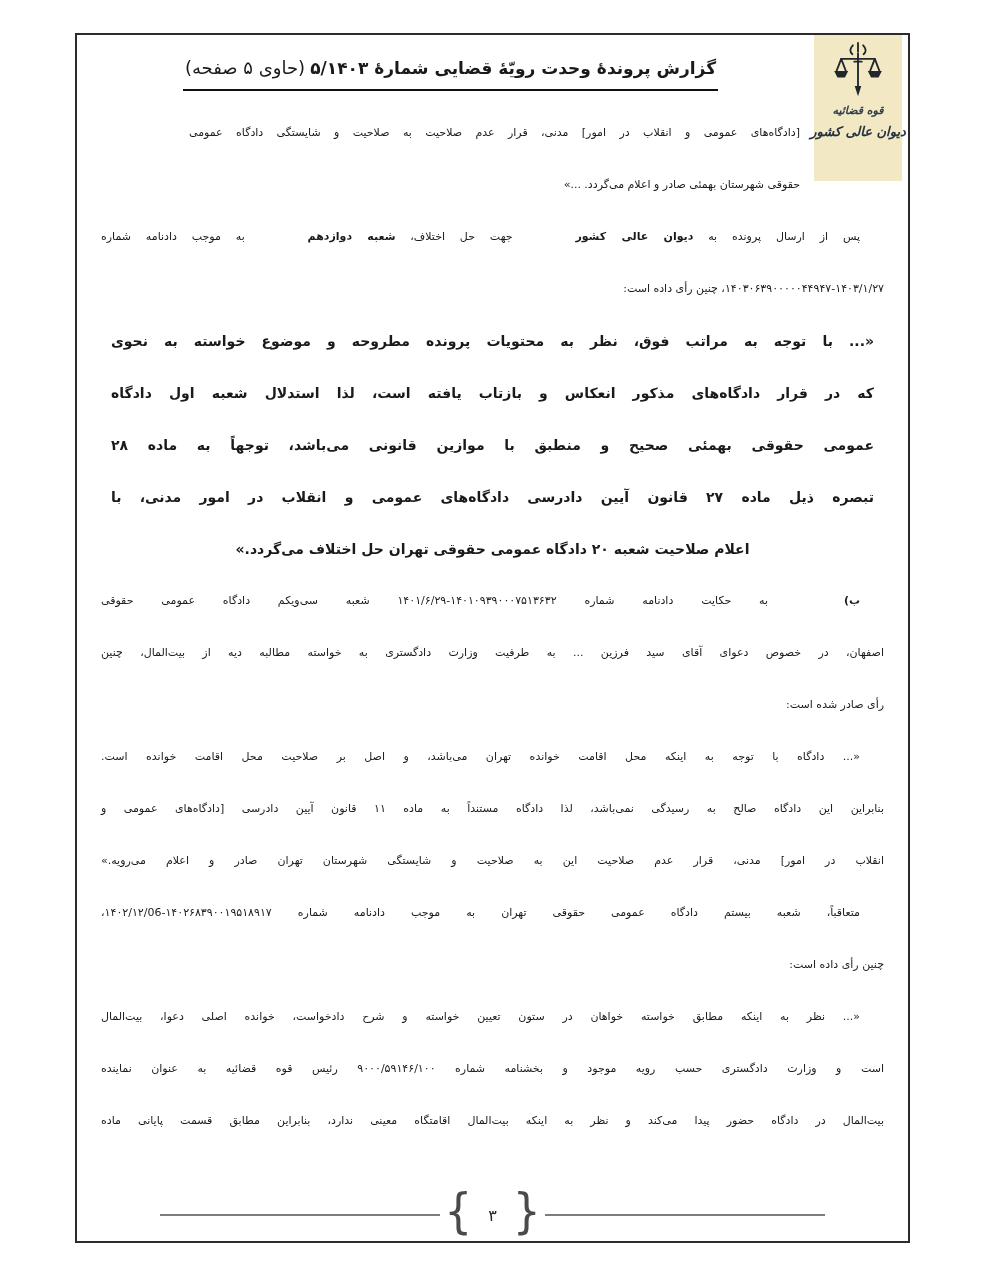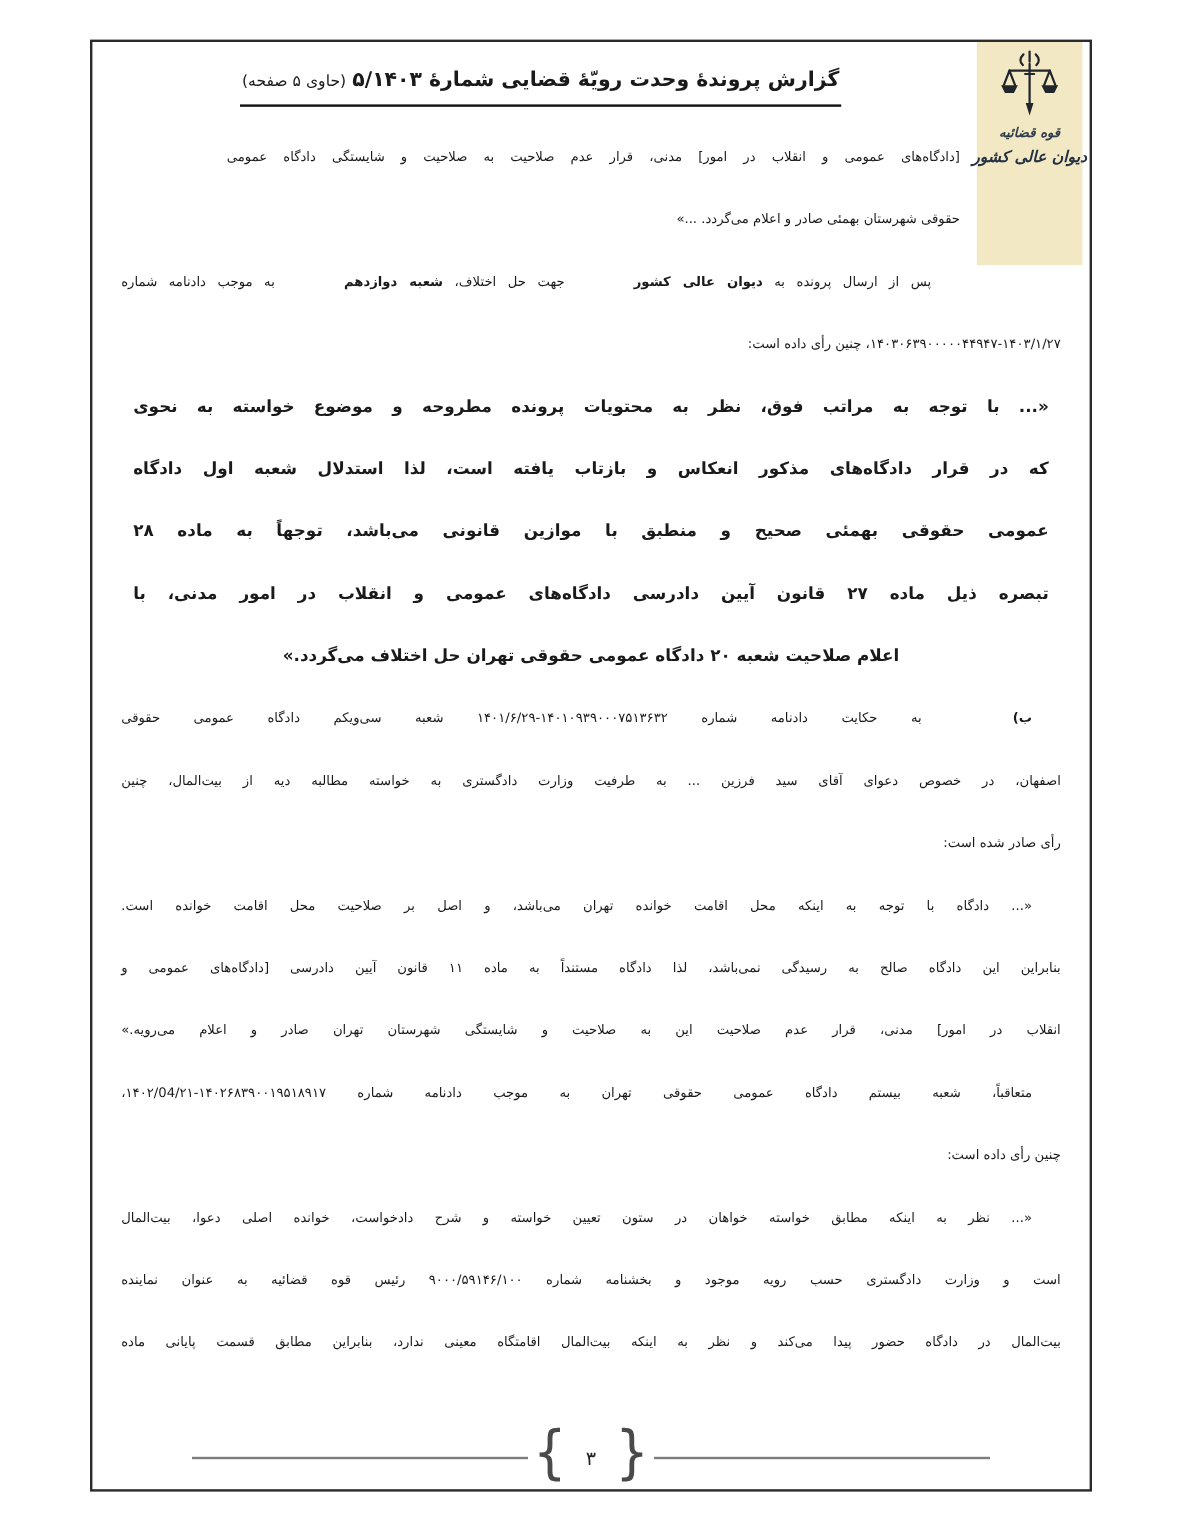--- a/index.html
+++ b/index.html
@@ -7,36 +7,36 @@
     width:989px;height:1280px;background:#ffffff;position:relative;
     font-family:"DejaVu Sans",sans-serif;color:#1a1a1a;
   }
   .page{
     position:absolute;left:75px;top:33px;width:835px;height:1210px;
     box-sizing:border-box;border:2px solid #2b2b2b;
     padding:12px 24px 0 24px;direction:rtl;overflow:hidden;
   }
   
   .logo-box{
-    float:right;width:88px;height:186px;
+    float:right;width:88px;height:146px;
     margin:-12px -18px 10px 14px;
     background:#f2e9c4;
     display:flex;flex-direction:column;align-items:center;
     padding-top:5px;box-sizing:border-box;
   }
   .logo-box .emblem{flex:0 0 auto;}
   .logo-org{font-size:11px;font-style:italic;font-weight:bold;margin-top:2px;color:#2f3d4e;}
   .logo-court{font-size:13px;font-style:italic;font-weight:bold;margin-top:7px;color:#243244;white-space:nowrap;}
   
   .header{line-height:1.25;padding:10px 2px 2px 0;text-align:center;margin-bottom:14px;}
   .header-inner{
     display:inline-block;border-bottom:2.5px solid #111;padding:0 2px 9px 2px;
   }
   .title-main{font-weight:bold;font-size:17px;}
-  .title-note{font-size:13px;font-weight:normal;}
+  .title-note{font-size:18px;font-weight:normal;}
   
   .doc-line{
     font-size:11px;line-height:52px;height:52px;
     text-align:justify;text-align-last:justify;
     white-space:nowrap;overflow:visible;
   }
   .doc-line.align-right{text-align:right;text-align-last:right;}
   .doc-line.align-center{text-align:center;text-align-last:center;}
   .doc-line.indent{text-indent:24px;}
   .doc-line.pad-left-88{padding-left:88px;}
@@ -120,21 +120,21 @@
     <div class="doc-line align-right">رأی صادر شده است:</div>
   </div>
 
   <div>
     <div class="doc-line indent">«... دادگاه با توجه به اینکه محل اقامت خوانده تهران می‌باشد، و اصل بر صلاحیت محل اقامت خوانده است.</div>
     <div class="doc-line">بنابراین این دادگاه صالح به رسیدگی نمی‌باشد، لذا دادگاه مستنداً به ماده ۱۱ قانون آیین دادرسی [دادگاه‌های عمومی و</div>
     <div class="doc-line">انقلاب در امور] مدنی، قرار عدم صلاحیت این به صلاحیت و شایستگی شهرستان تهران صادر و اعلام می‌رویه.»</div>
   </div>
 
   <div>
-    <div class="doc-line indent">متعاقباً، شعبه بیستم دادگاه عمومی حقوقی تهران به موجب دادنامه شماره ۱۴۰۲۶۸۳۹۰۰۱۹۵۱۸۹۱۷-۱۴۰۲/04/۲۱،</div>
+    <div class="doc-line indent">متعاقباً، شعبه بیستم دادگاه عمومی حقوقی تهران به موجب دادنامه شماره ۱۴۰۲۶۸۳۹۰۰۱۹۵۱۸۹۱۷-۱۴۰۲/۱۲/06،</div>
     <div class="doc-line align-right">چنین رأی داده است:</div>
   </div>
 
   <div>
     <div class="doc-line indent">«... نظر به اینکه مطابق خواسته خواهان در ستون تعیین خواسته و شرح دادخواست، خوانده اصلی دعوا، بیت‌المال</div>
     <div class="doc-line">است و وزارت دادگستری حسب رویه موجود و بخشنامه شماره ۹۰۰۰/۵۹۱۴۶/۱۰۰ رئیس قوه قضائیه به عنوان نماینده</div>
     <div class="doc-line">بیت‌المال در دادگاه حضور پیدا می‌کند و نظر به اینکه بیت‌المال اقامتگاه معینی ندارد، بنابراین مطابق قسمت پایانی ماده</div>
   </div>
 
   <div class="footer">

